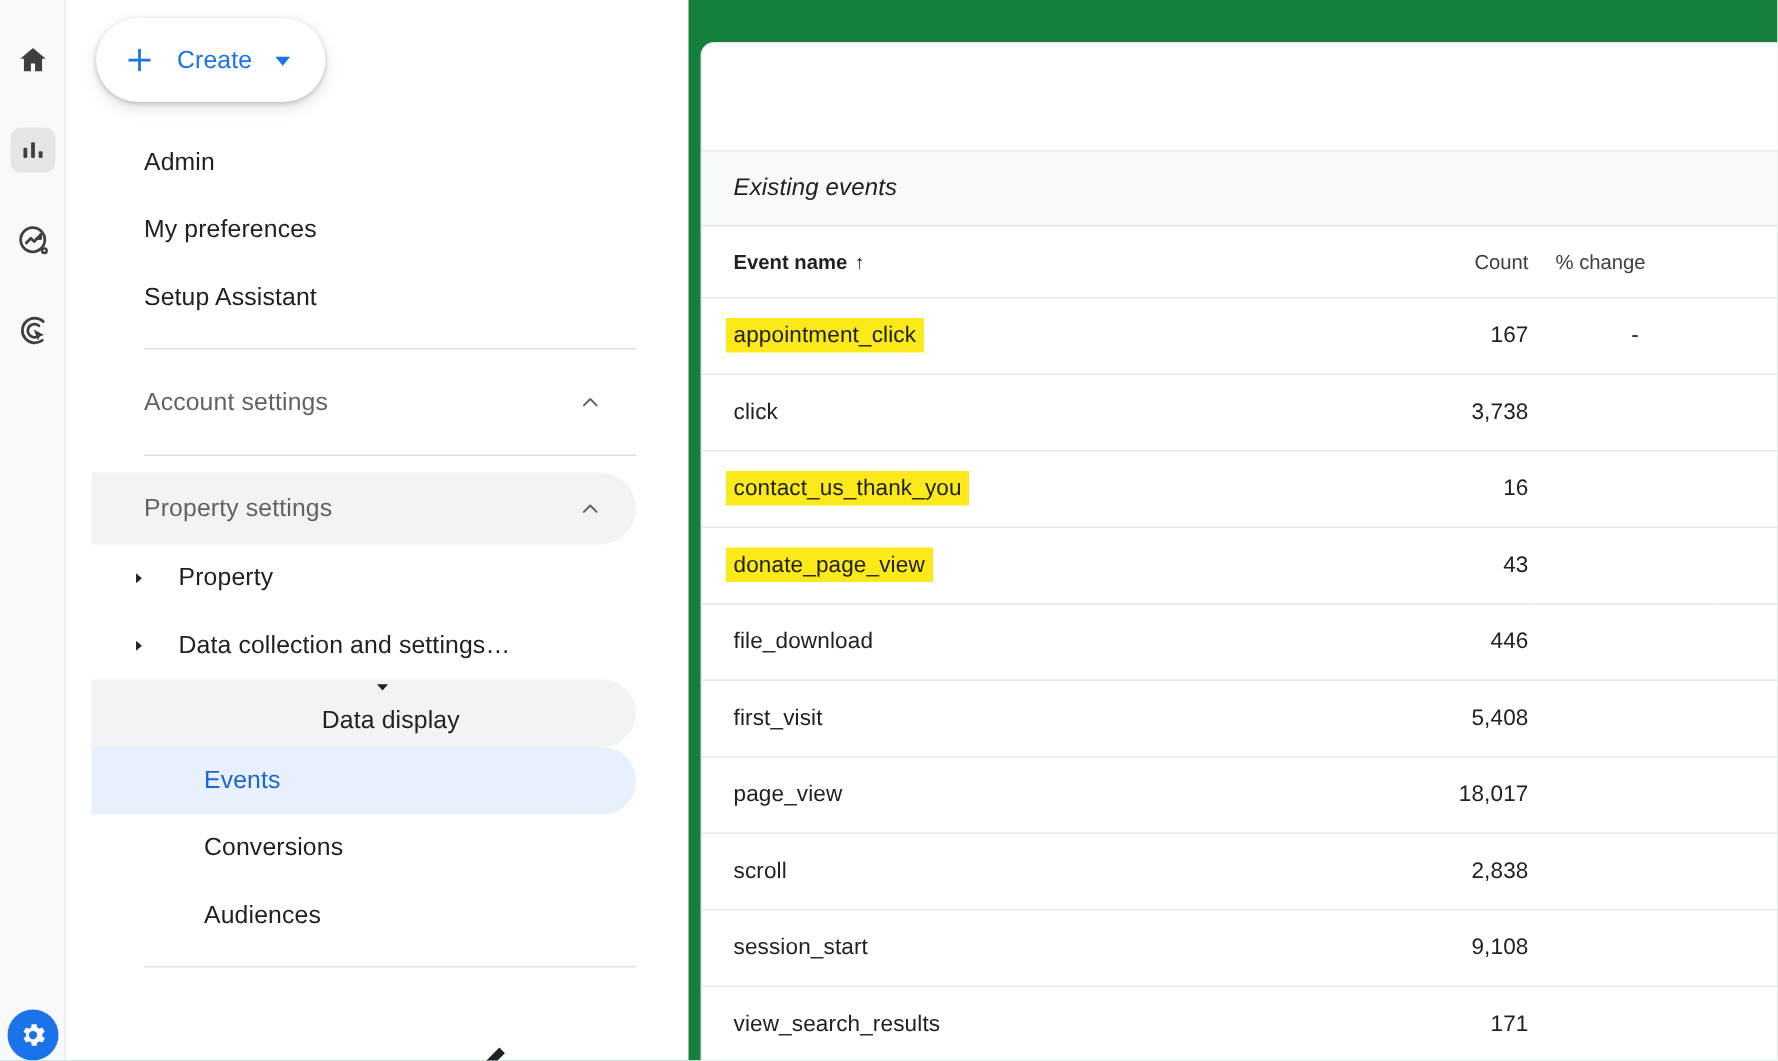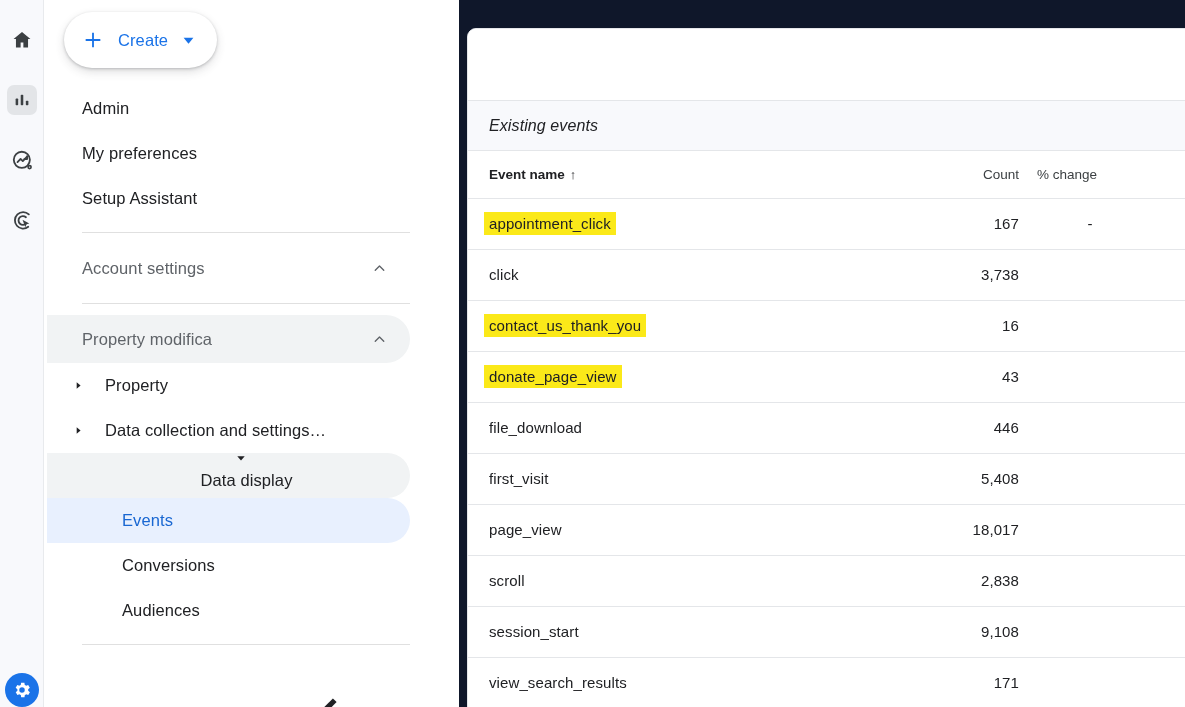--- a/index.html
+++ b/index.html
@@ -3,21 +3,21 @@
 <meta charset="utf-8">
 <style>
   * { box-sizing: border-box; margin: 0; padding: 0; }
   html, body {
     width: 1185px; height: 707px;
     overflow: hidden;
     background: #f8f9fc;
     font-family: "Liberation Sans", "DejaVu Sans", sans-serif;
     -webkit-font-smoothing: antialiased;
   }
-  #app { position: relative; width: 1185px; height: 707px; background: #0f172a; }
+  #app { position: relative; width: 1185px; height: 707px; background: #15803d; }
 
   
   .rail {
     position: absolute; left: 0; top: 0; width: 44px; height: 707px;
     background: #f8f9fc;
     border-right: 1px solid #e8eaed;
   }
   .rail-icon {
     position: absolute; left: 7px; width: 30px; height: 30px;
     display: flex; align-items: center; justify-content: center;
@@ -50,21 +50,21 @@
     display: inline-flex; align-items: center; gap: 14px;
     background: #ffffff;
     border: none; border-radius: 28px;
     box-shadow: 0 1px 3px rgba(60,64,67,.28), 0 4px 10px rgba(60,64,67,.16);
     cursor: pointer;
   }
   .create-plus { color: #1a73e8; font-size: 25px; font-weight: 400; line-height: 1; display:flex; }
   .create-label { color: #1a73e8; font-size: 16.5px; letter-spacing: .1px; }
   .create-caret { display:flex; }
 
-  .nav-list { position: absolute; left: 3px; top: 86px; width: 415px; }
+  .nav-list { position: absolute; left: 17px; top: 86px; width: 415px; }
   .nav-item {
     position: relative;
     height: 45px;
     display: flex; align-items: center;
     cursor: pointer;
     border-radius: 0 24px 24px 0;
     margin-right: 52px;
   }
   .nav-item .label { font-size: 16.5px; color: #202124; letter-spacing: .1px; }
 
@@ -250,21 +250,21 @@
           <svg width="17" height="17" viewBox="0 0 24 24" aria-hidden="true">
             <path d="M6 14.5 12 8.5l6 6" fill="none" stroke="#5f6368" stroke-width="1.9" stroke-linecap="round" stroke-linejoin="round"></path>
           </svg>
         </span>
       </div>
 
 
       <div class="nav-divider"></div>
 
       <div class="nav-section shaded">
-        <span class="label">Property modifica</span>
+        <span class="label">Property settings</span>
         <span class="chev">
           <svg width="17" height="17" viewBox="0 0 24 24" aria-hidden="true">
             <path d="M6 14.5 12 8.5l6 6" fill="none" stroke="#5f6368" stroke-width="1.9" stroke-linecap="round" stroke-linejoin="round"></path>
           </svg>
         </span>
       </div>
 
       <div class="nav-sub">
         <span class="tri">
           <svg width="9" height="9" viewBox="0 0 10 10" aria-hidden="true">

